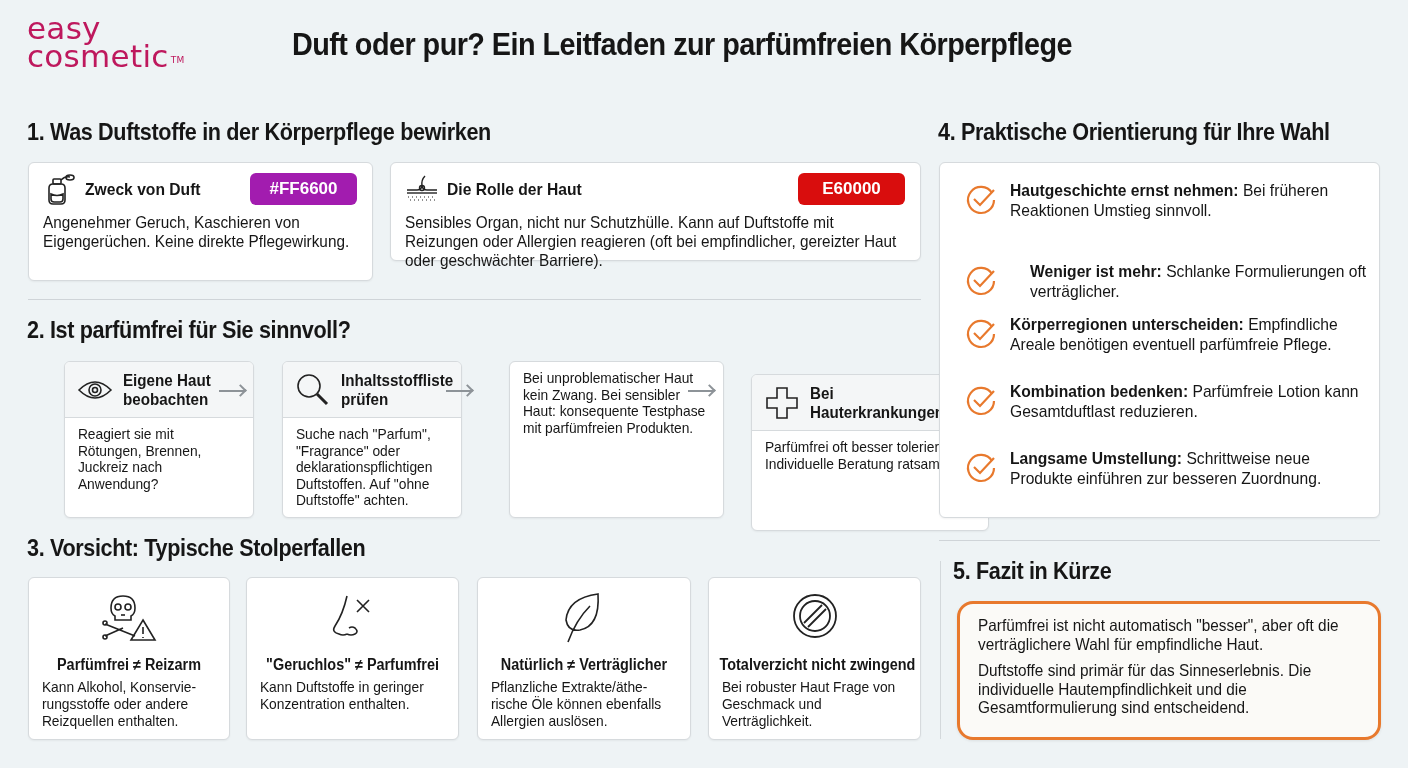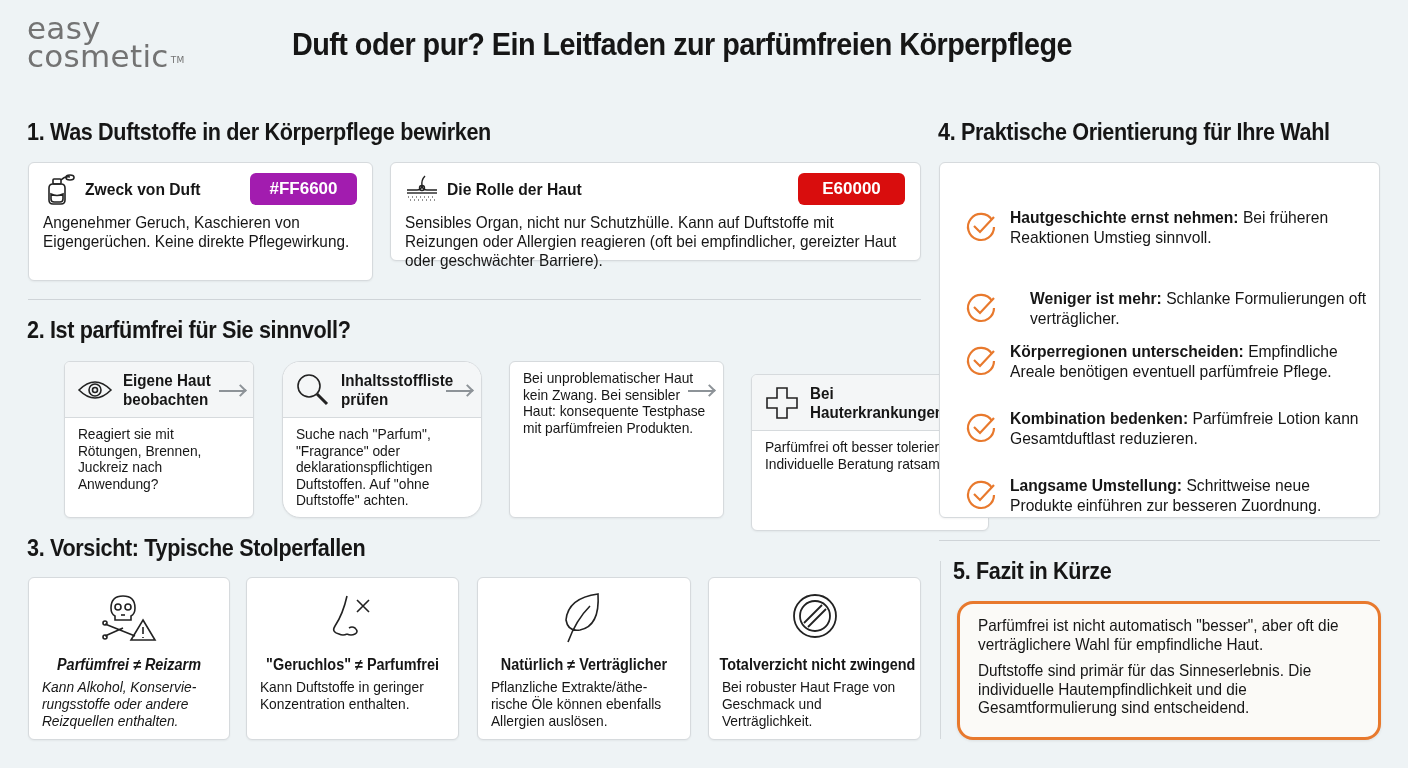--- a/index.html
+++ b/index.html
@@ -6,21 +6,21 @@
   html, body { width: 1408px; height: 768px; overflow: hidden; }
   body {
     background: #eef3f5;
     font-family: "Liberation Sans", "DejaVu Sans", sans-serif;
     color: #161616;
     position: relative;
   }
   .abs { position: absolute; }
 
   
-  .logo { left: 27px; top: 14px; line-height: 28px; color: #737373; font-family: "DejaVu Sans", sans-serif; font-size: 31px; letter-spacing: 0.3px; }
+  .logo { left: 27px; top: 14px; line-height: 28px; color: #be185d; font-family: "DejaVu Sans", sans-serif; font-size: 31px; letter-spacing: 0.3px; }
   .logo .tm { font-size: 9px; vertical-align: top; position: relative; top: 4px; margin-left: 2px; }
 
   .main-title { left: 292px; top: 26px; font-size: 32px; font-weight: 700; letter-spacing: -0.6px; transform: scaleX(0.9); transform-origin: left center; white-space: nowrap; }
 
   .section-title { font-size: 24px; font-weight: 700; letter-spacing: -0.4px; transform: scaleX(0.9); transform-origin: left center; white-space: nowrap; }
 
   .card {
     background: #ffffff;
     border: 1px solid #d6dadd;
     border-radius: 6px;
@@ -49,21 +49,21 @@
   .arrow { width: 26px; height: 2px; background: #8d9398; }
   .arrow::after { content: ""; position: absolute; right: 0; top: -4px; width: 7px; height: 7px; border-top: 2px solid #8d9398; border-right: 2px solid #8d9398; transform: rotate(45deg); }
 
   
   .pit { text-align: center; padding-top: 12px; }
   .pit .ic { width: 56px; height: 56px; margin: 0 auto; display: block; }
   .pit .h { font-size: 16px; font-weight: 700; margin-top: 10px; white-space: nowrap; transform: scaleX(0.9); }
   .pit .b { font-size: 15px; line-height: 17px; text-align: left; padding: 4px 14px 0 14px; transform: scaleX(0.92); transform-origin: left top; width: 108%; }
 
   
-  .tip { position: absolute; left: 24px; display: flex; margin-top: 27px; }
+  .tip { position: absolute; left: 24px; display: flex; }
   .tip .ic { width: 34px; height: 34px; margin-right: 12px; margin-top: 2px; flex-shrink: 0; }
   .tip .t { font-size: 17px; line-height: 20px; transform: scaleX(0.92); transform-origin: left top; width: 380px; }
   .tip .t b { font-weight: 700; }
 
   
   .fazit { border: 3px solid #e8792d; border-radius: 16px; background: #fbfaf7; padding: 12px 18px; box-shadow: 0 1px 3px rgba(0,0,0,0.08); }
   .fazit p { font-size: 16.5px; line-height: 18.5px; transform: scaleX(0.93); transform-origin: left top; width: 108%; }
   .fazit p + p { margin-top: 8px; }
 </style>
 </head>
@@ -118,21 +118,21 @@
       <path d="M2 18 q16-16 32 0 q-16 16-32 0z"></path>
       <circle cx="18" cy="18" r="6"></circle>
       <circle cx="18" cy="18" r="2.5"></circle>
     </svg>
     <span class="h">Eigene Haut beobachten</span>
   </div>
   <div class="step-body">Reagiert sie mit Rötungen, Brennen, Juckreiz nach Anwendung?</div>
 </div>
 <div class="abs arrow" style="left:219px; top:390px;"></div>
 
-<div class="abs card step" style="left:246px; top:361px; width:200px; height:157px;border-radius:18px;">
+<div class="abs card step" style="left:246px; top:361px; width:180px; height:157px;">
   <div class="step-head">
     <svg class="ic" viewBox="0 0 36 36" fill="none" stroke="#222" stroke-width="1.6">
       <circle cx="14" cy="14" r="11"></circle>
       <path d="M22 22 l10 10" stroke-width="3"></path>
     </svg>
     <span class="h">Inhaltsstoffliste prüfen</span>
   </div>
   <div class="step-body">Suche nach "Parfum", "Fragrance" oder deklarationspflichtigen Duftstoffen. Auf "ohne Duftstoffe" achten.</div>
 </div>
 <div class="abs arrow" style="left:446px; top:390px;"></div>
@@ -147,21 +147,21 @@
     <svg class="ic" viewBox="0 0 36 36" fill="none" stroke="#222" stroke-width="1.6">
       <path d="M13 3 h10 v10 h10 v10 h-10 v10 h-10 v-10 h-10 v-10 h10z"></path>
     </svg>
     <span class="h">Bei Hauterkrankungen</span>
   </div>
   <div class="step-body">Parfümfrei oft besser toleriert. Individuelle Beratung ratsam.</div>
 </div>
 
 <h2 class="abs section-title" style="left:27px; top:534px;">3. Vorsicht: Typische Stolperfallen</h2>
 
-<div class="abs card pit" style="left:28px; top:577px; width:202px; height:163px;font-style:italic;">
+<div class="abs card pit" style="left:28px; top:577px; width:202px; height:163px;">
   <svg class="ic" viewBox="0 0 56 56" fill="none" stroke="#222" stroke-width="1.6">
     <path d="M10 18 q0-12 12-12 q12 0 12 12 q0 6-4 8 v4 h-16 v-4 q-4-2-4-8z"></path>
     <circle cx="17" cy="17" r="3"></circle>
       <circle cx="27" cy="17" r="3"></circle>
     <path d="M20 25 h4"></path>
     <path d="M4 34 l30 12 M4 46 l18-8"></path>
     <circle cx="4" cy="33" r="2"></circle>
       <circle cx="4" cy="47" r="2"></circle>
     <path d="M42 30 l12 20 h-24z"></path>
     <path d="M42 37 v7 M42 47 v1"></path>

